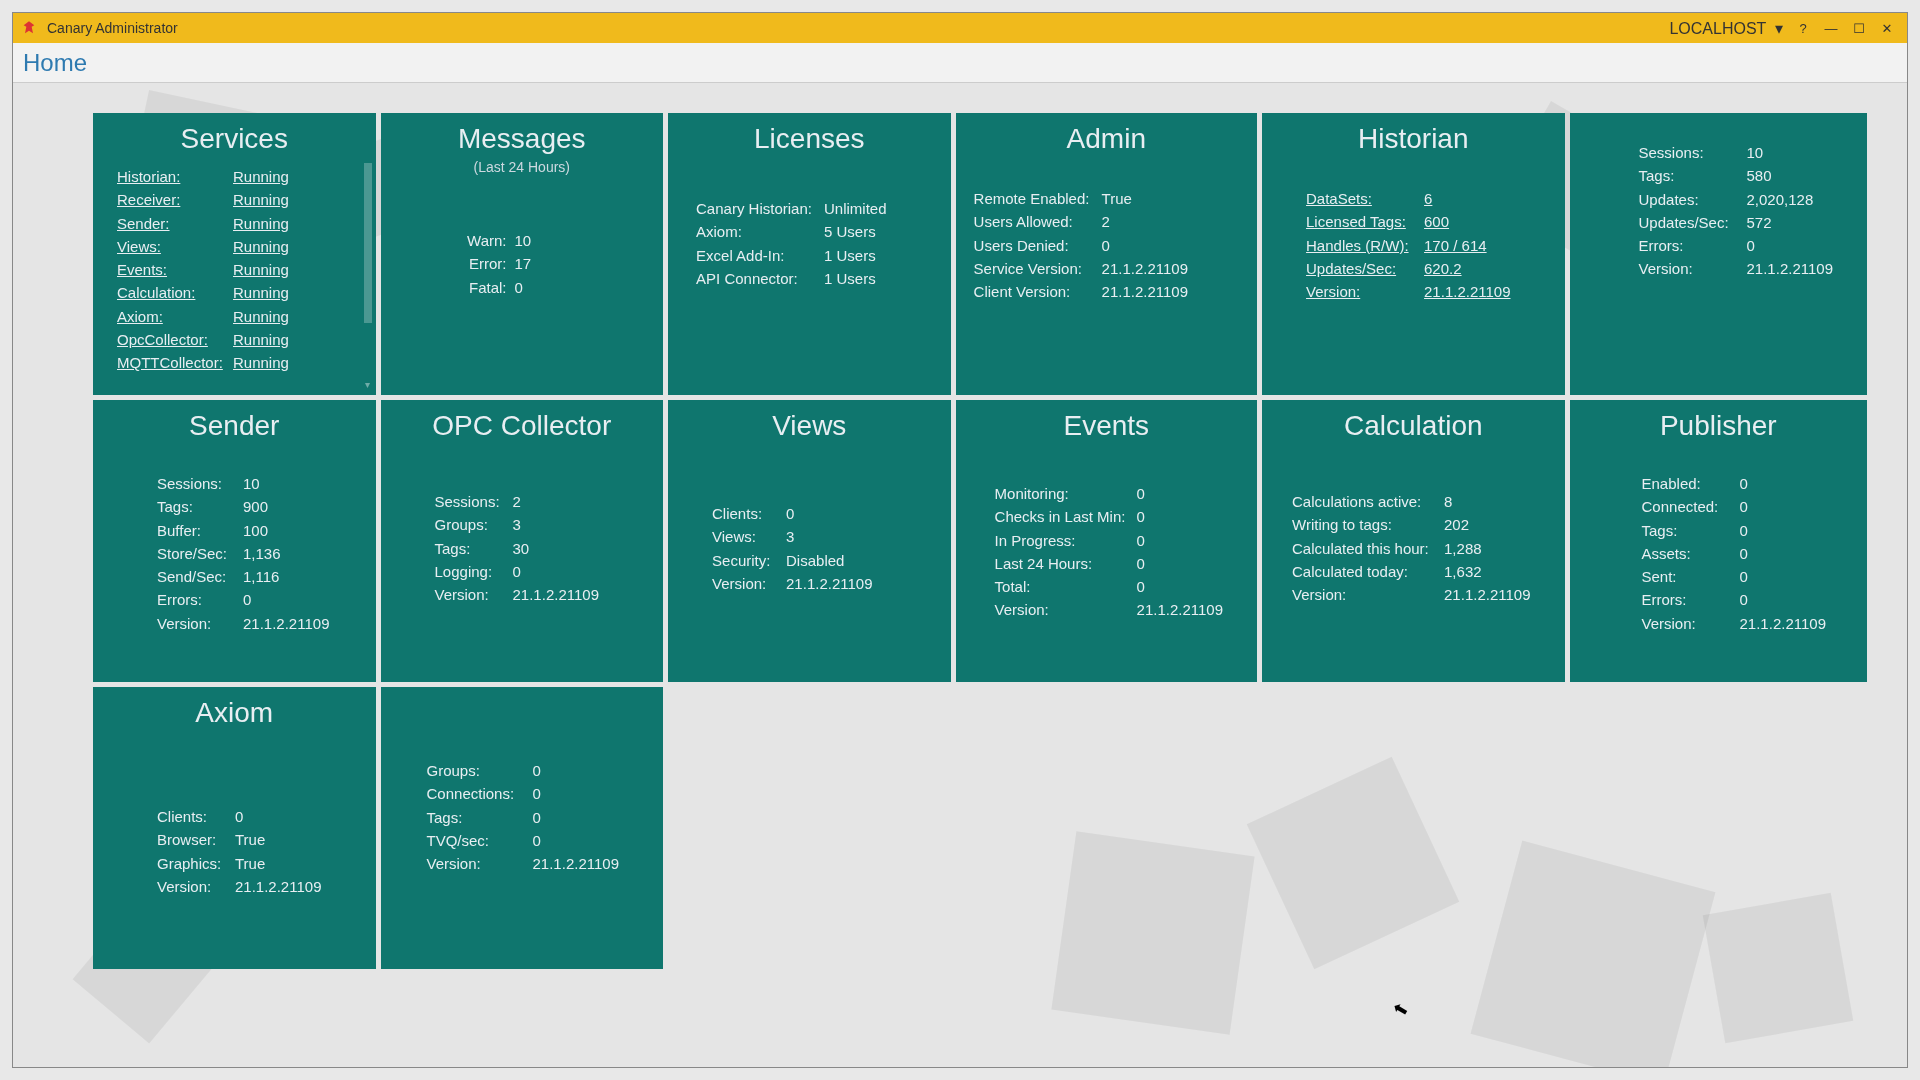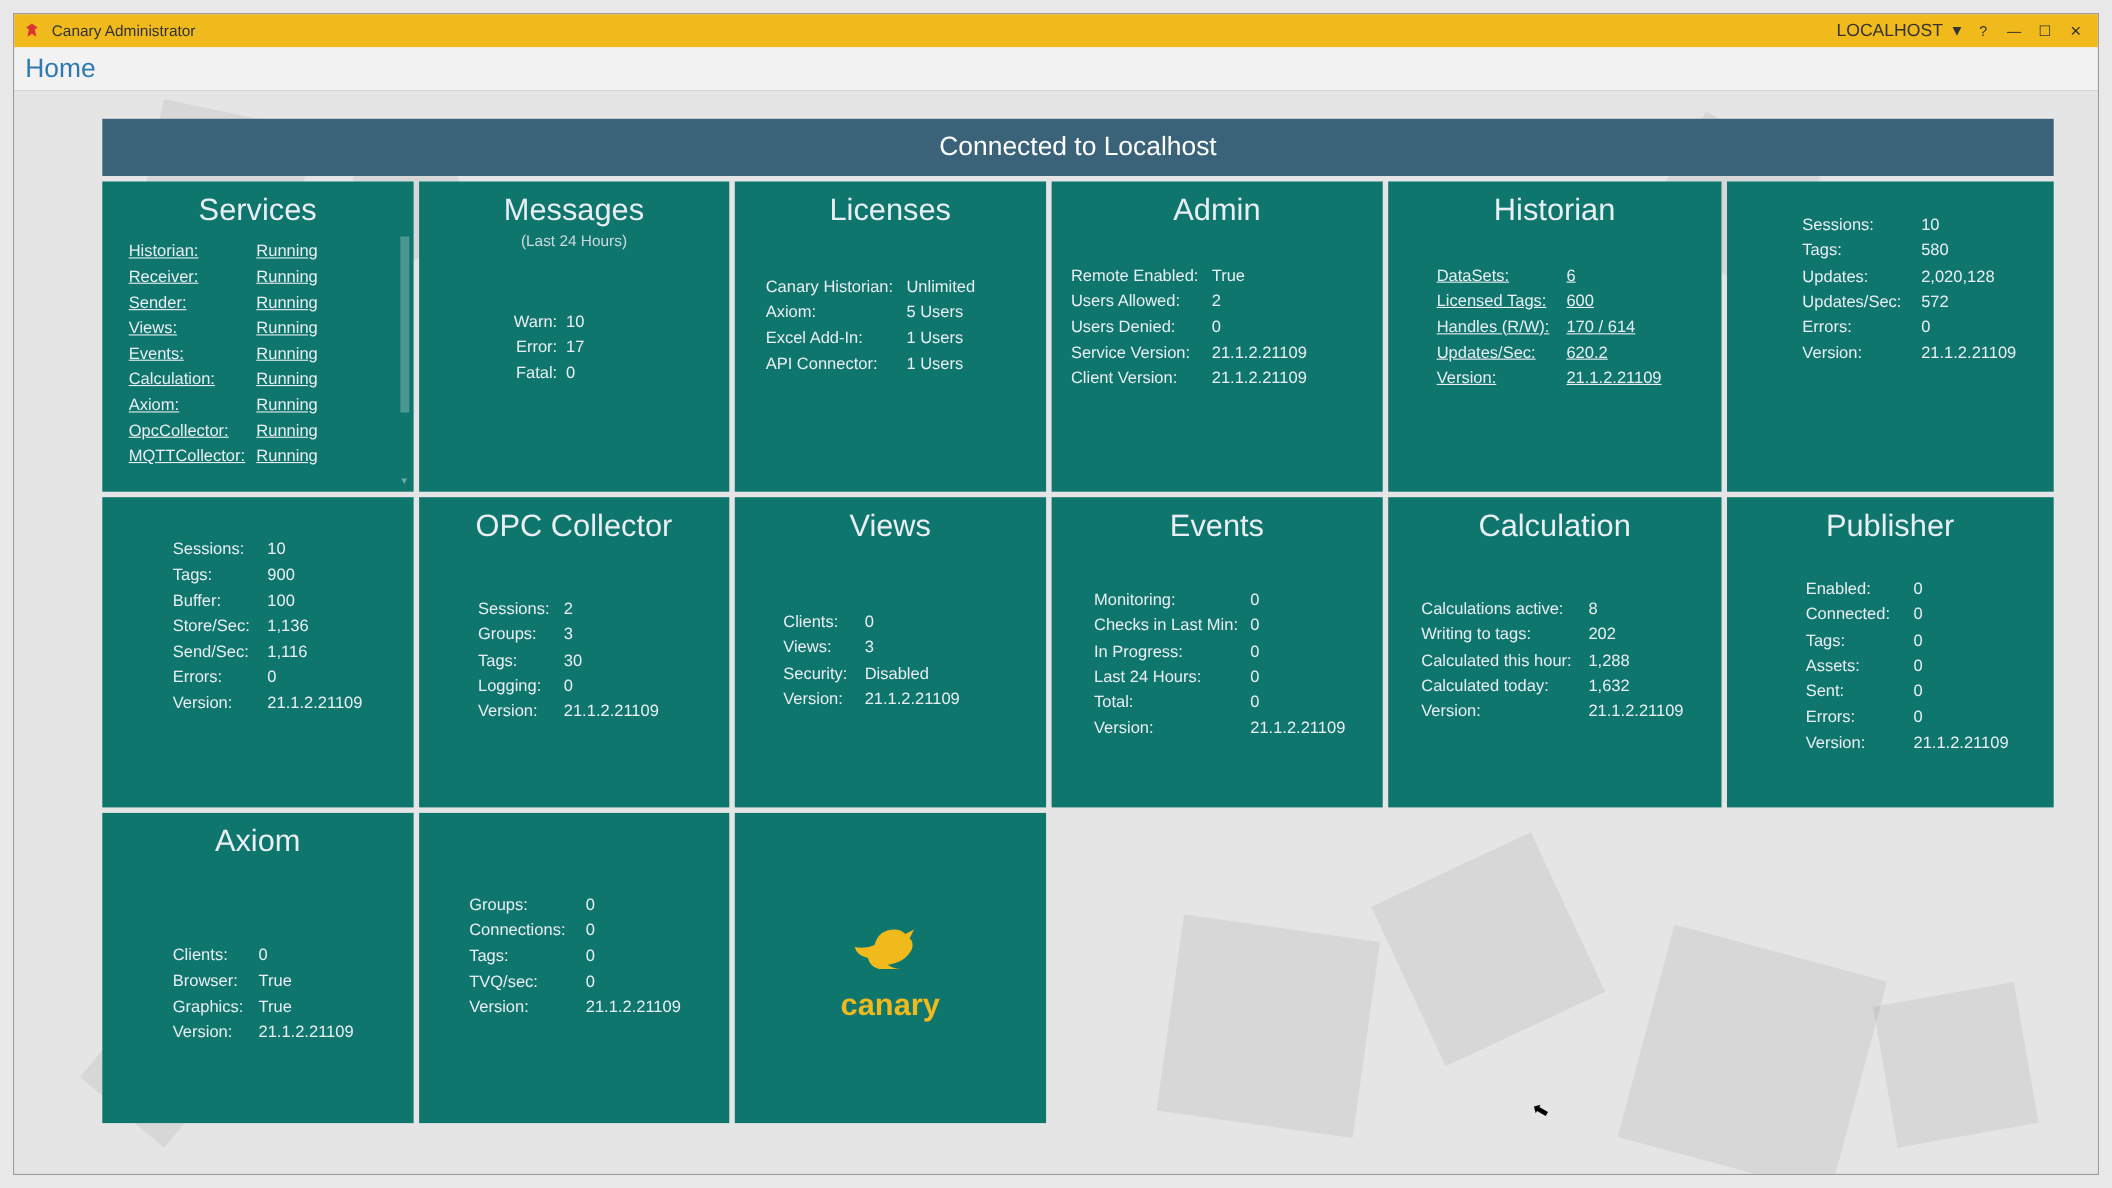--- a/index.html
+++ b/index.html
@@ -178,21 +178,20 @@
       <div style="left:320px;top:60px;width:90px;height:90px;transform:rotate(-20deg)"></div>
       <div style="left:1500px;top:40px;width:120px;height:120px;transform:rotate(30deg)"></div>
       <div style="left:1050px;top:760px;width:180px;height:180px;transform:rotate(8deg)"></div>
       <div style="left:1260px;top:700px;width:160px;height:160px;transform:rotate(-25deg)"></div>
       <div style="left:1480px;top:780px;width:200px;height:200px;transform:rotate(15deg)"></div>
       <div style="left:1700px;top:820px;width:130px;height:130px;transform:rotate(-10deg)"></div>
       <div style="left:80px;top:840px;width:100px;height:100px;transform:rotate(40deg)"></div>
     </div>
 
     <div class="dashboard">
-      <div class="banner">Connected to Localhost</div>
       <div class="grid">
 
         <div class="tile services">
           <h2>Services</h2>
           <div class="body">
               <div class="row">
                 <span class="k">Historian:</span>
                 <span class="v">Running</span>
               </div>
               <div class="row">
@@ -350,20 +349,21 @@
                 <span class="v">0</span>
               </div>
               <div class="row">
                 <span class="k">Version:</span>
                 <span class="v">21.1.2.21109</span>
               </div>
             </div>
         </div>
 
         <div class="tile sender">
+          <h2>Sender</h2>
           <div class="body">
               <div class="row">
                 <span class="k">Sessions:</span>
                 <span class="v">10</span>
               </div>
               <div class="row">
                 <span class="k">Tags:</span>
                 <span class="v">900</span>
               </div>
               <div class="row">
@@ -567,29 +567,19 @@
                 <span class="k">TVQ/sec:</span>
                 <span class="v">0</span>
               </div>
               <div class="row">
                 <span class="k">Version:</span>
                 <span class="v">21.1.2.21109</span>
               </div>
             </div>
         </div>
 
-        <div class="tile logo">
-          <div class="logo-wrap">
-            <span>
-              <svg width="80" height="60" viewBox="0 0 80 60">
-                <path fill="#f0ba1c" d="M20 40 Q10 38 8 30 Q18 32 26 28 Q30 14 44 14 Q50 14 54 18 L62 14 L58 22 Q62 26 60 32 Q54 44 38 46 Q44 50 50 50 L30 50 Q22 48 20 40 Z"></path>
-              </svg>
-            </span>
-            <div class="logo-text">canary</div>
-          </div>
-        </div>
 
       </div>
     </div>
 
     <div class="cursor">⬉</div>
   </div>
 </div>
 
 </body></html>

